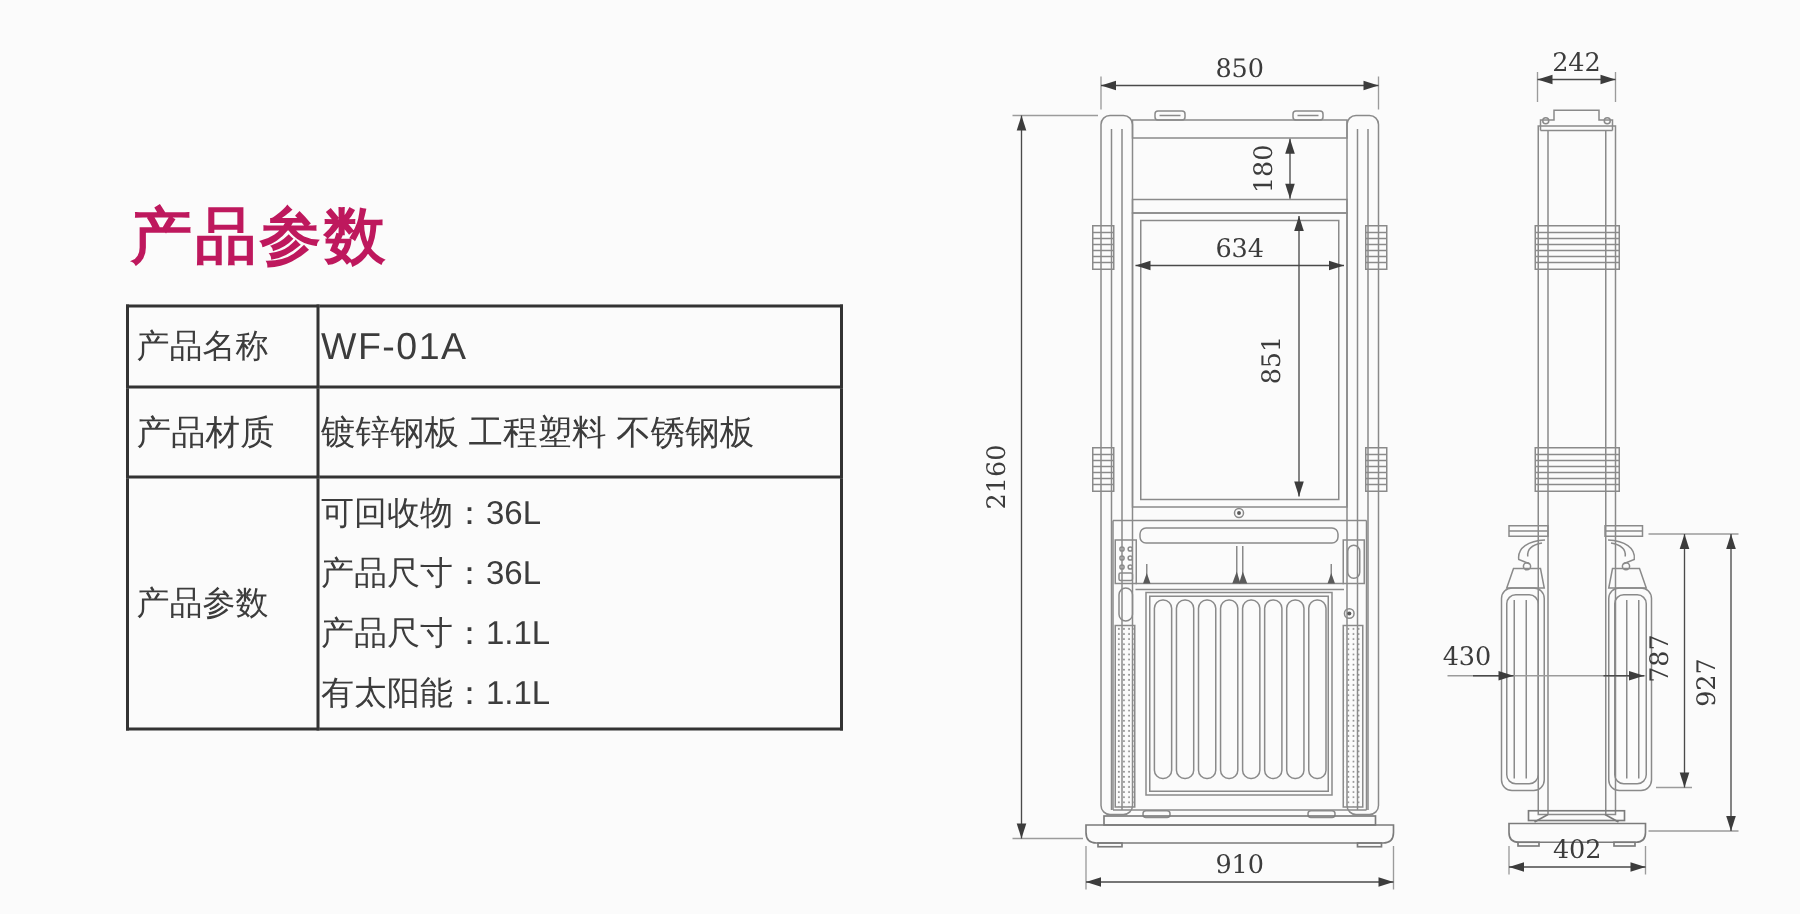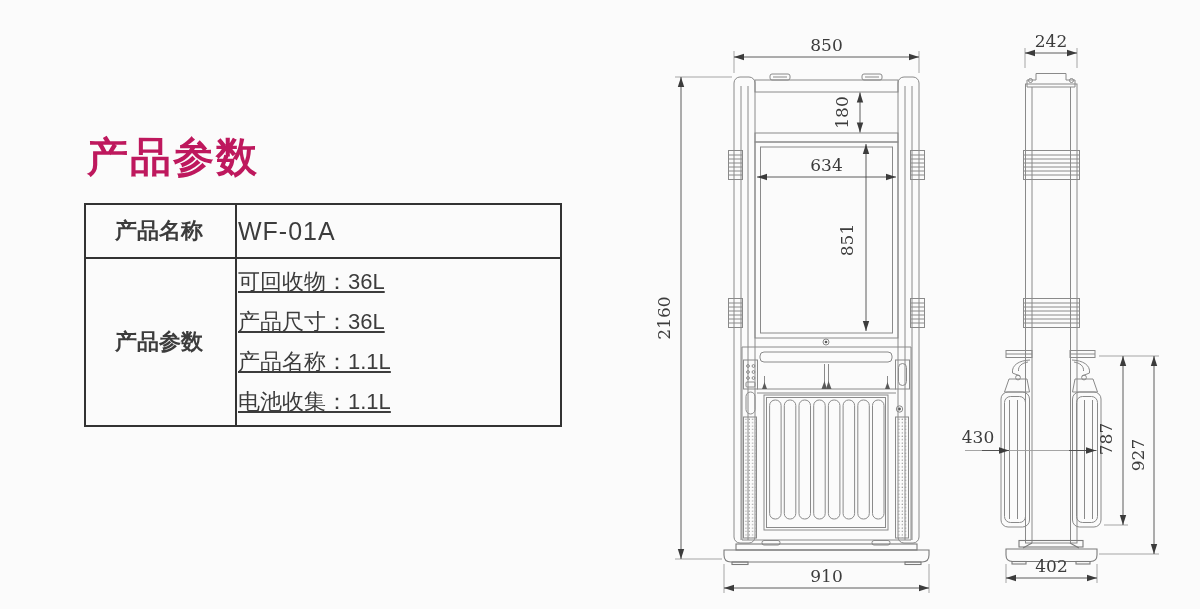--- a/index.html
+++ b/index.html
@@ -17,31 +17,31 @@
     position:absolute;left:84px;top:203px;width:478px;
     border-collapse:collapse;table-layout:fixed;
     background:transparent;
   }
   table.spec td{
     border:2px solid #333;
     color:#3c3c3c;
     vertical-align:middle;
   }
   td.lab{
-    width:119px;font-size:22px;padding-left:29px;text-align:left;font-weight:bold;
+    width:119px;font-size:22px;padding-left:5px;text-align:left;
   }
   td.val{font-size:22px;}
   tr.r1 td{height:50px;}
   tr.r1 td.val{font-size:25px;letter-spacing:1px;}
   tr.r2 td{height:84px;}
   tr.r2 td.val{font-size:23px;line-height:30px;}
   tr.r3 td{height:56px;font-size:23px;}
   tr.r3 td.val{font-size:23px;}
   tr.r4 td{height:164px;}
-  tr.r4 td.val div{line-height:40px;text-decoration:underline;}
+  tr.r4 td.val div{line-height:40px;}
   .drawing-area{position:absolute;left:624px;top:0;width:600px;height:609px;}
   svg text.dim{
     font-family:"DejaVu Serif","Liberation Serif",serif;
     font-size:17px;fill:#3c3c3c;
   }
   svg .geo{stroke:#8a8a8a;fill:none;stroke-width:1;}
   svg .geod{stroke:#7b7b7b;fill:none;stroke-width:1.1;}
   svg .ext{stroke:#9b9b9b;fill:none;stroke-width:0.9;}
   svg .dimln{stroke:#4a4a4a;fill:none;stroke-width:0.9;
     marker-start:url(#aS);marker-end:url(#aE);}
@@ -54,27 +54,33 @@
 <h1 class="page-title">产品参数</h1>
 
 <table class="spec">
   <tbody>
       <tr class="r1">
     <td class="lab">产品名称</td>
     <td class="val">
       <div>WF-01A</div>
     </td>
   </tr>
+  <tr class="r3">
+    <td class="lab">产品材质</td>
+    <td class="val">
+      <div>镀锌钢板 工程塑料 不锈钢板</div>
+    </td>
+  </tr>
   <tr class="r4">
     <td class="lab">产品参数</td>
     <td class="val">
       <div>可回收物：36L</div>
       <div>产品尺寸：36L</div>
-      <div>产品名称：1.1L</div>
-      <div>电池收集：1.1L</div>
+      <div>产品尺寸：1.1L</div>
+      <div>有太阳能：1.1L</div>
     </td>
   </tr>
 </tbody>
   </table>
 
 <div class="drawing-area">
 <svg viewBox="600 0 600 609" width="600" height="609" xmlns="http://www.w3.org/2000/svg">
   <defs>
     <marker id="aE" markerUnits="userSpaceOnUse" markerWidth="12" markerHeight="10" refX="11" refY="5" orient="auto">
       <path d="M11,5 L1,1.8 L1,8.2 Z" fill="#3c3c3c"></path>

